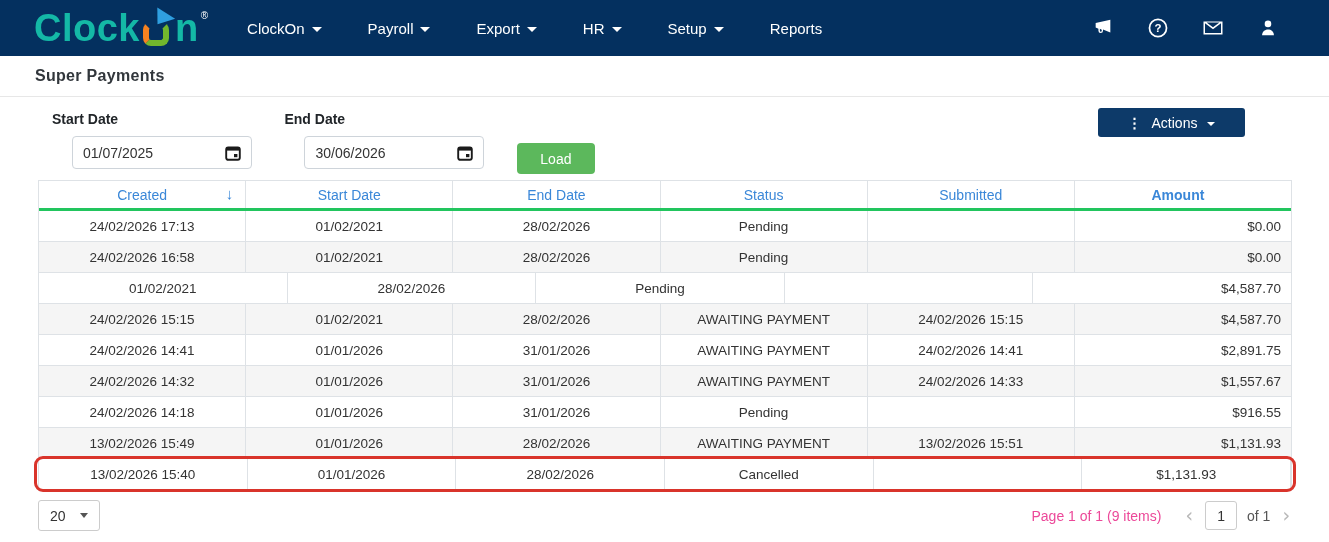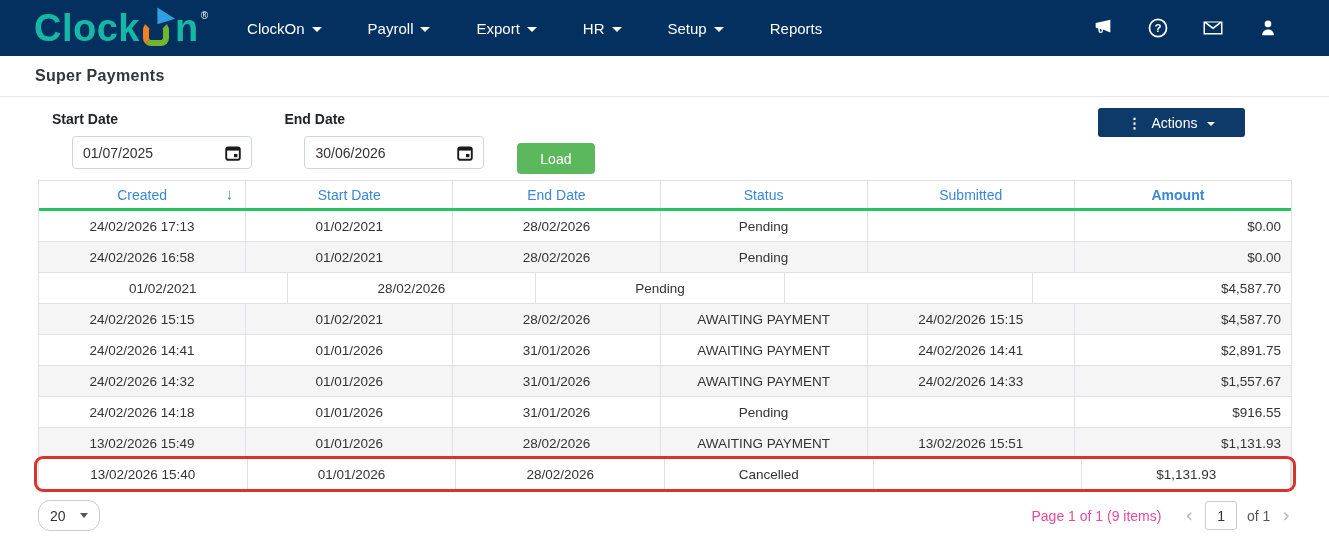--- a/index.html
+++ b/index.html
@@ -58,21 +58,21 @@
   .tr:last-child { border-bottom:none; }
   .tr:nth-child(even) { background:#f5f5f5; }
   .td { flex:1 1 0; display:flex; align-items:center; justify-content:center; font-size:13.5px; color:#333;
     border-right:1px solid #dee2e6; overflow:hidden; white-space:nowrap; }
   .td:last-child { border-right:none; justify-content:flex-end; padding-right:10px; }
   .row-highlight { position:absolute; left:-5px; right:-5px; top:-3px; bottom:-2px;
     border:3px solid #d9342b; border-radius:9px; pointer-events:none; z-index:5; }
 
   
   .footer { display:flex; align-items:center; margin:9px 37px 0 38px; }
-  .page-size { width:62px; height:31px; border:1px solid #ccc; border-radius:12px; background:#fff;
+  .page-size { width:62px; height:31px; border:1px solid #ccc; border-radius:3px; background:#fff;
     display:flex; align-items:center; justify-content:space-between; padding:0 11px; cursor:pointer; }
   .page-size-value { font-size:14px; color:#333; }
   .page-size-caret { width:0; height:0; border-left:4px solid transparent; border-right:4px solid transparent;
     border-top:5px solid #555; }
   .pager { margin-left:auto; display:flex; align-items:center; gap:10px; }
   .pager-summary { font-size:14px; color:#ec4899; margin-right:12px; }
   .chevron { font-size:19px; color:#b9b9b9; cursor:pointer; line-height:1; padding:0 2px;
     font-family:"DejaVu Sans", sans-serif; }
   .page-box { width:32px; height:29px; border:1px solid #ccc; border-radius:3px; text-align:center;
     font-size:14px; color:#333; font-family:"Liberation Sans",sans-serif; background:#fff; }

